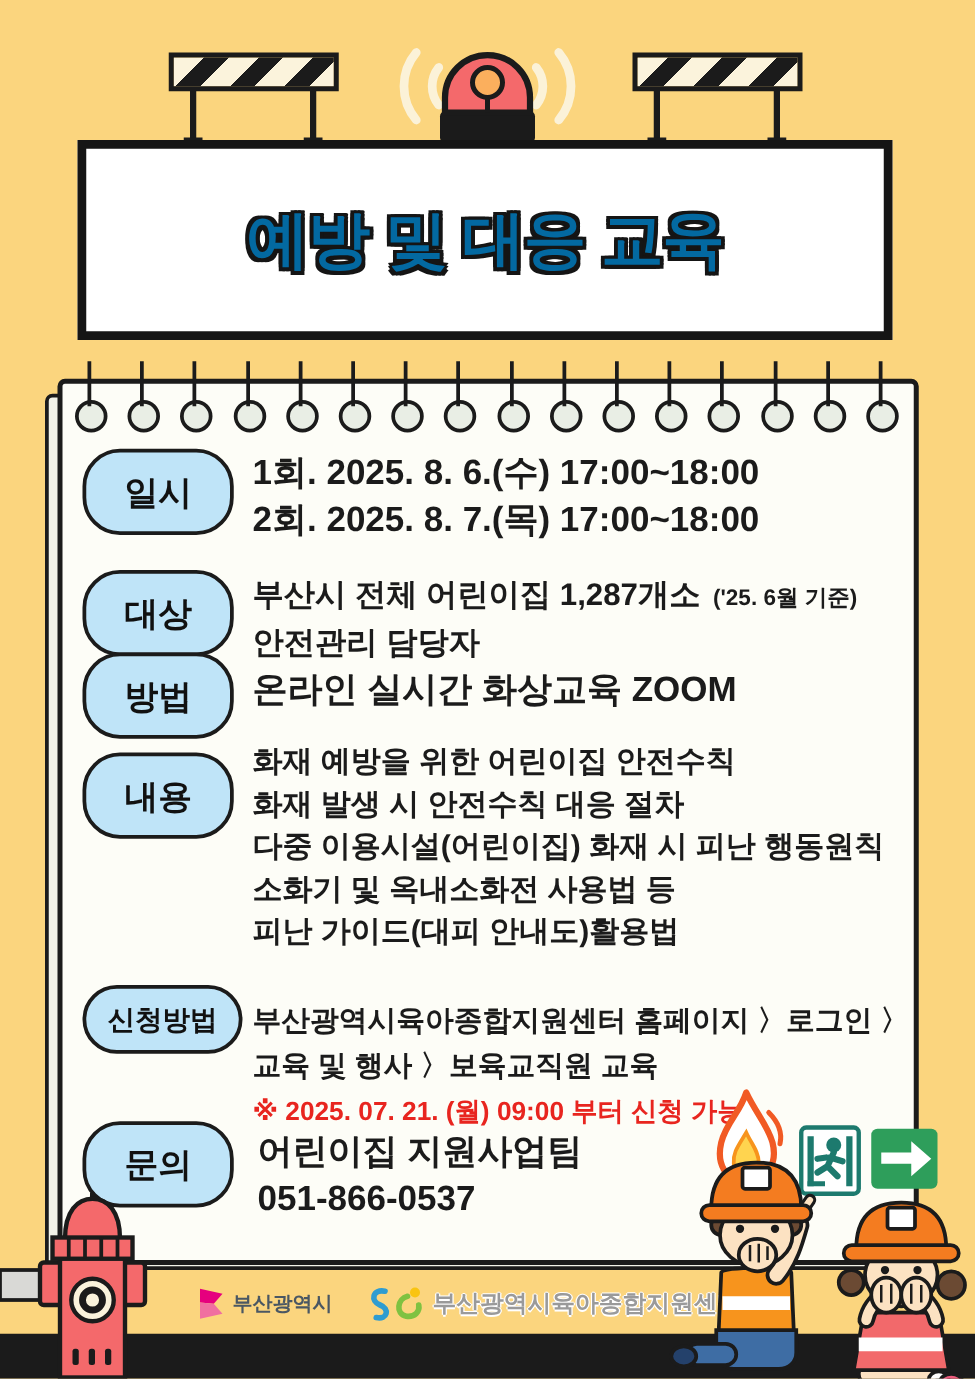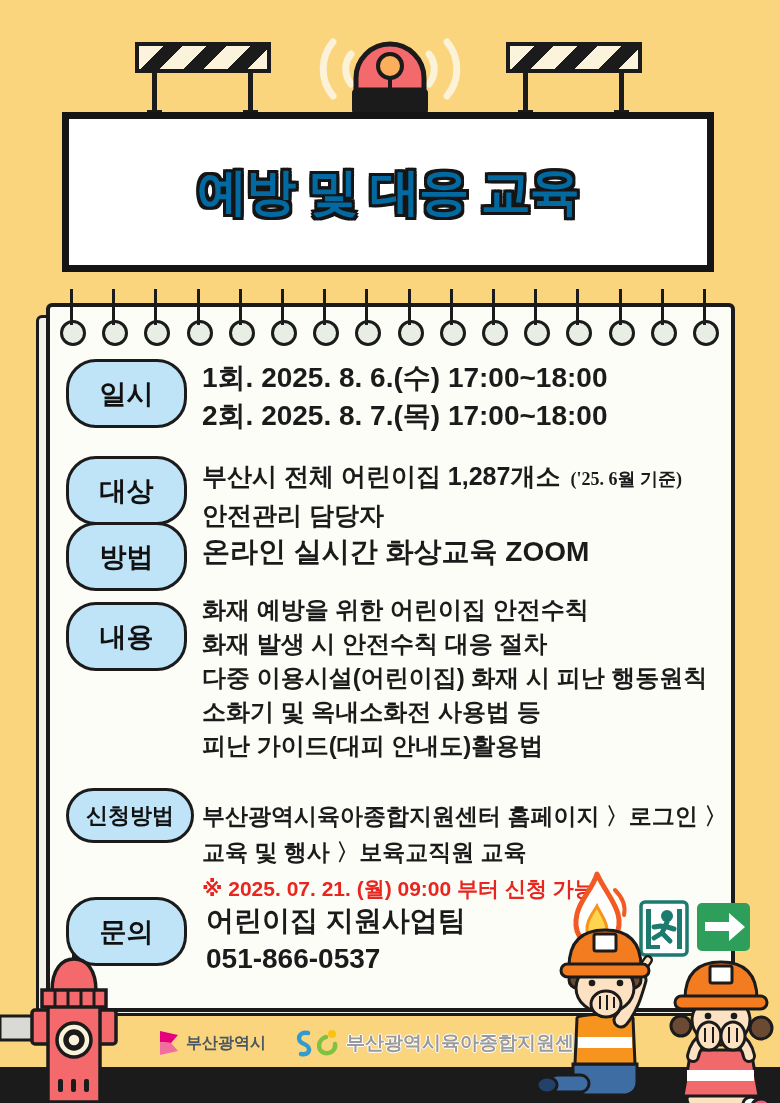--- a/index.html
+++ b/index.html
@@ -40,21 +40,21 @@
   .pill{position:absolute;left:0;width:121px;height:69px;box-sizing:border-box;background:#BFE4F8;
     border:3.5px solid #1b1b1b;border-radius:30px;display:flex;align-items:center;justify-content:center;
     font-size:27px;font-weight:900;color:#111;}
   .pill.small{width:128px;height:55px;font-size:22px;}
   .content{margin-left:136px;font-weight:800;}
   .line{white-space:nowrap;}
   .c-big .line{font-size:28px;line-height:38px;}
   .c-std .line{font-size:25px;line-height:36px;}
   .c-list .line{font-size:24px;line-height:34px;}
   .c-apply .line{font-size:23px;line-height:36px;}
-  .note{font-size:18px;font-weight:800;margin-left:10px;font-family:Liberation Serif, serif;}
+  .note{font-size:18px;font-weight:800;margin-left:10px;}
   .red-note{font-size:21px;font-weight:900;color:#E8251F;margin-top:5px;white-space:nowrap;}
 
   
   .band{position:absolute;left:0;top:1067px;width:780px;height:36px;background:#1b1b1b;z-index:4;}
   .logos{position:absolute;left:158px;top:1025px;height:36px;display:flex;align-items:center;z-index:3;}
   .logo-busan-text{font-size:16px;font-weight:900;color:#4A5763;margin-left:4px;white-space:nowrap;}
   .logo-center-text{font-size:19px;font-weight:900;color:#9A9A9A;margin-left:6px;white-space:nowrap;
     text-shadow:1px 0 #fff,-1px 0 #fff,0 1px #fff,0 -1px #fff;}
   .logo-gap{width:28px;}
   .hydrant{position:absolute;left:0;top:952px;z-index:6;}

